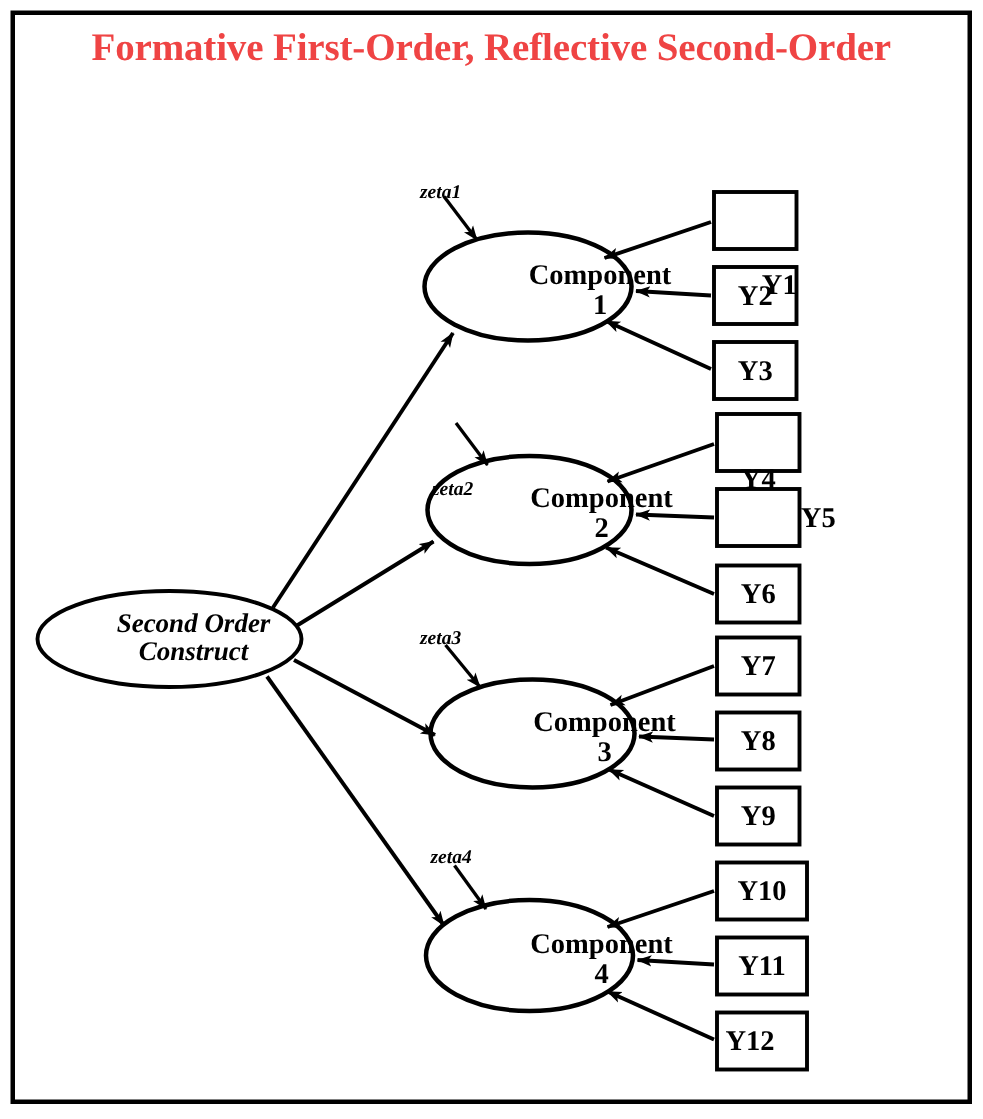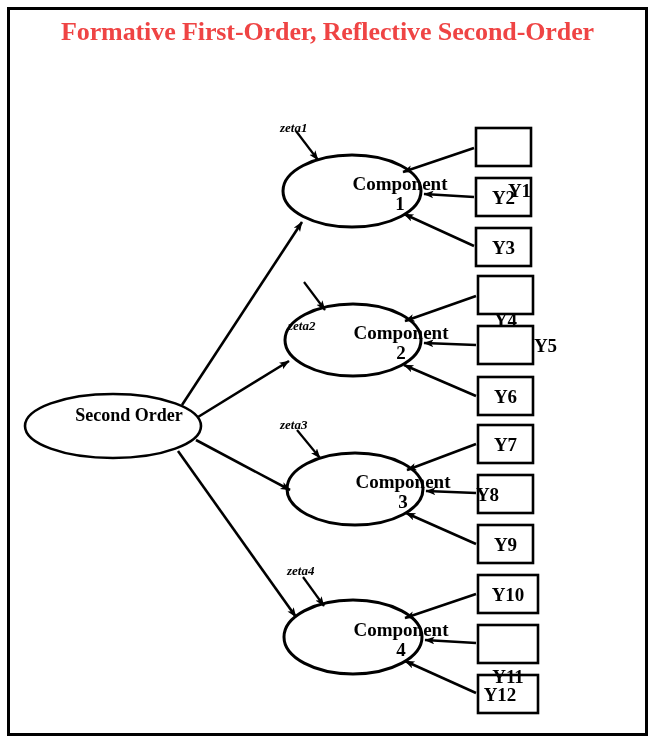--- a/index.html
+++ b/index.html
@@ -140,22 +140,23 @@
 
     <rect x="478" y="425" width="55" height="38" fill="#ffffff" stroke="#000000" stroke-width="2.6"></rect>
     <rect x="478" y="475" width="55" height="38" fill="#ffffff" stroke="#000000" stroke-width="2.6"></rect>
     <rect x="478" y="525" width="55" height="38" fill="#ffffff" stroke="#000000" stroke-width="2.6"></rect>
 
     <rect x="478" y="575" width="60" height="38" fill="#ffffff" stroke="#000000" stroke-width="2.6"></rect>
     <rect x="478" y="625" width="60" height="38" fill="#ffffff" stroke="#000000" stroke-width="2.6"></rect>
     <rect x="478" y="675" width="60" height="38" fill="#ffffff" stroke="#000000" stroke-width="2.6"></rect>
   </svg>
 
-  <div class="node-label soc-label" style="left:25px; top:406px; width:208px;">
+  <div class="node-label soc-label" style="left:25px; top:406px; width:208px;font-style:italic;">
     <div>Second Order</div>
+    <div>Construct</div>
   </div>
 
   <div class="node-label ellipse-label" style="left:283px; top:174px; width:138px;">
     <div>Component</div>
     <div>1</div>
   </div>
   <div class="node-label ellipse-label" style="left:284px; top:323px; width:138px;">
     <div>Component</div>
     <div>2</div>
   </div>
@@ -168,24 +169,24 @@
     <div>4</div>
   </div>
 
   <div class="node-label box-label" style="left:500px; top:138px; width:39px;margin-top:43px;">Y1</div>
   <div class="node-label box-label" style="left:476px; top:188px; width:55px;">Y2</div>
   <div class="node-label box-label" style="left:476px; top:238px; width:55px;">Y3</div>
   <div class="node-label box-label" style="left:478px; top:286px; width:55px;margin-top:24px;">Y4</div>
   <div class="node-label box-label" style="left:478px; top:336px; width:55px;margin-left:40px;">Y5</div>
   <div class="node-label box-label" style="left:478px; top:387px; width:55px;">Y6</div>
   <div class="node-label box-label" style="left:478px; top:435px; width:55px;">Y7</div>
-  <div class="node-label box-label" style="left:460px; top:485px; width:55px;">Y8</div>
+  <div class="node-label box-label" style="left:478px; top:485px; width:55px;">Y8</div>
   <div class="node-label box-label" style="left:478px; top:535px; width:55px;">Y9</div>
   <div class="node-label box-label" style="left:478px; top:585px; width:60px;">Y10</div>
-  <div class="node-label box-label" style="left:478px; top:635px; width:60px;margin-top:32px;">Y11</div>
+  <div class="node-label box-label" style="left:478px; top:635px; width:60px;">Y11</div>
   <div class="node-label box-label" style="left:478px; top:685px; width:44px;">Y12</div>
 
   <div class="zeta-label" style="left:280px; top:120px;">zeta1</div>
   <div class="zeta-label" style="left:288px; top:270px;margin-top:48px;">zeta2</div>
   <div class="zeta-label" style="left:280px; top:417px;">zeta3</div>
   <div class="zeta-label" style="left:287px; top:563px;">zeta4</div>
 
 </div>
 
 </body></html>

